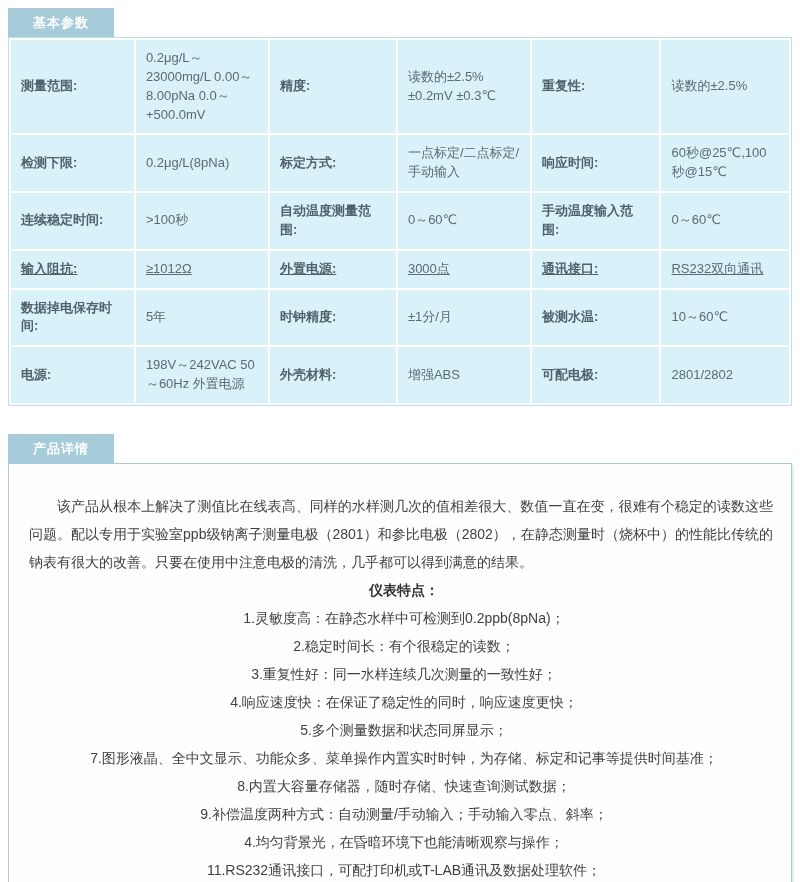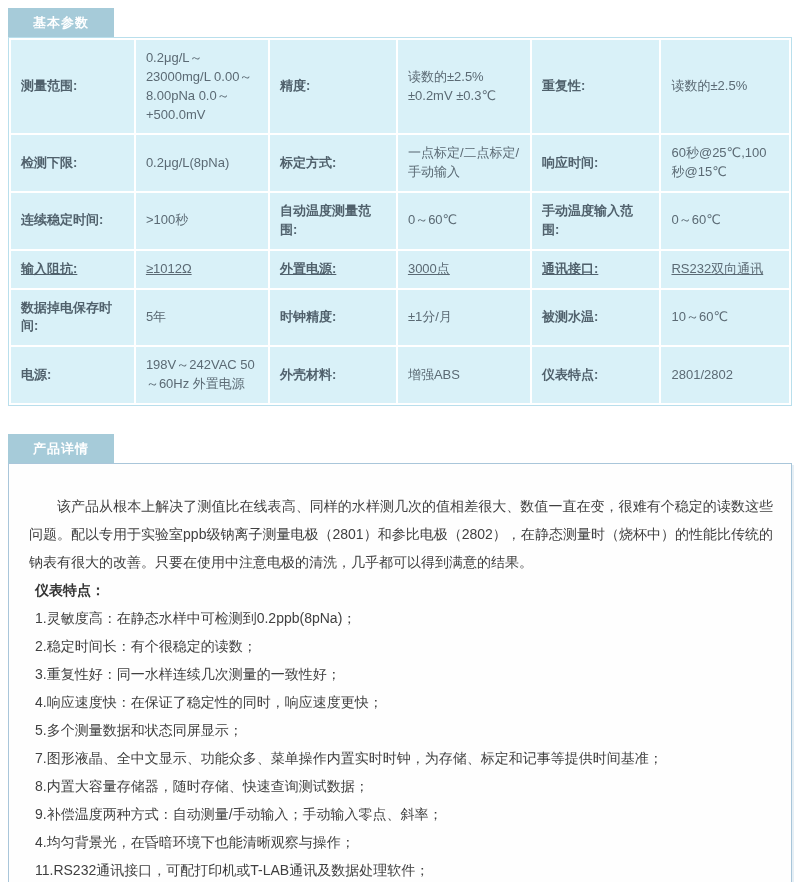--- a/index.html
+++ b/index.html
@@ -73,23 +73,24 @@
     text-indent: 2em;
     line-height: 28px;
     text-align: justify;
     margin-top: 20px;
   }
   .feat-head {
     font-weight: bold;
     line-height: 28px;
     margin-left: 6px;
     color: #333333;
+    text-align: center;
   }
   ul.features { list-style: none; margin-left: 6px; }
-  ul.features li { line-height: 28px; }
+  ul.features li { line-height: 28px; text-align: center; }
 </style>
 </head>
 <body>
 
 <div class="params-section">
   <div class="tab">基本参数</div>
   <div class="params-wrap">
     <table class="params">
       <colgroup>
         <col class="c-lbl1">
@@ -138,21 +139,21 @@
           <td class="lbl">时钟精度:</td>
           <td>±1分/月</td>
           <td class="lbl">被测水温:</td>
           <td>10～60℃</td>
         </tr>
         <tr class="r6">
           <td class="lbl">电源:</td>
           <td>198V～242VAC 50～60Hz 外置电源</td>
           <td class="lbl">外壳材料:</td>
           <td>增强ABS</td>
-          <td class="lbl">仪表特点:</td>
+          <td class="lbl">可配电极:</td>
           <td>2801/2802</td>
         </tr>
       </tbody>
     </table>
   </div>
 </div>
 
 <div class="details-section">
   <div class="tab">产品详情</div>
   <div class="details-box">

